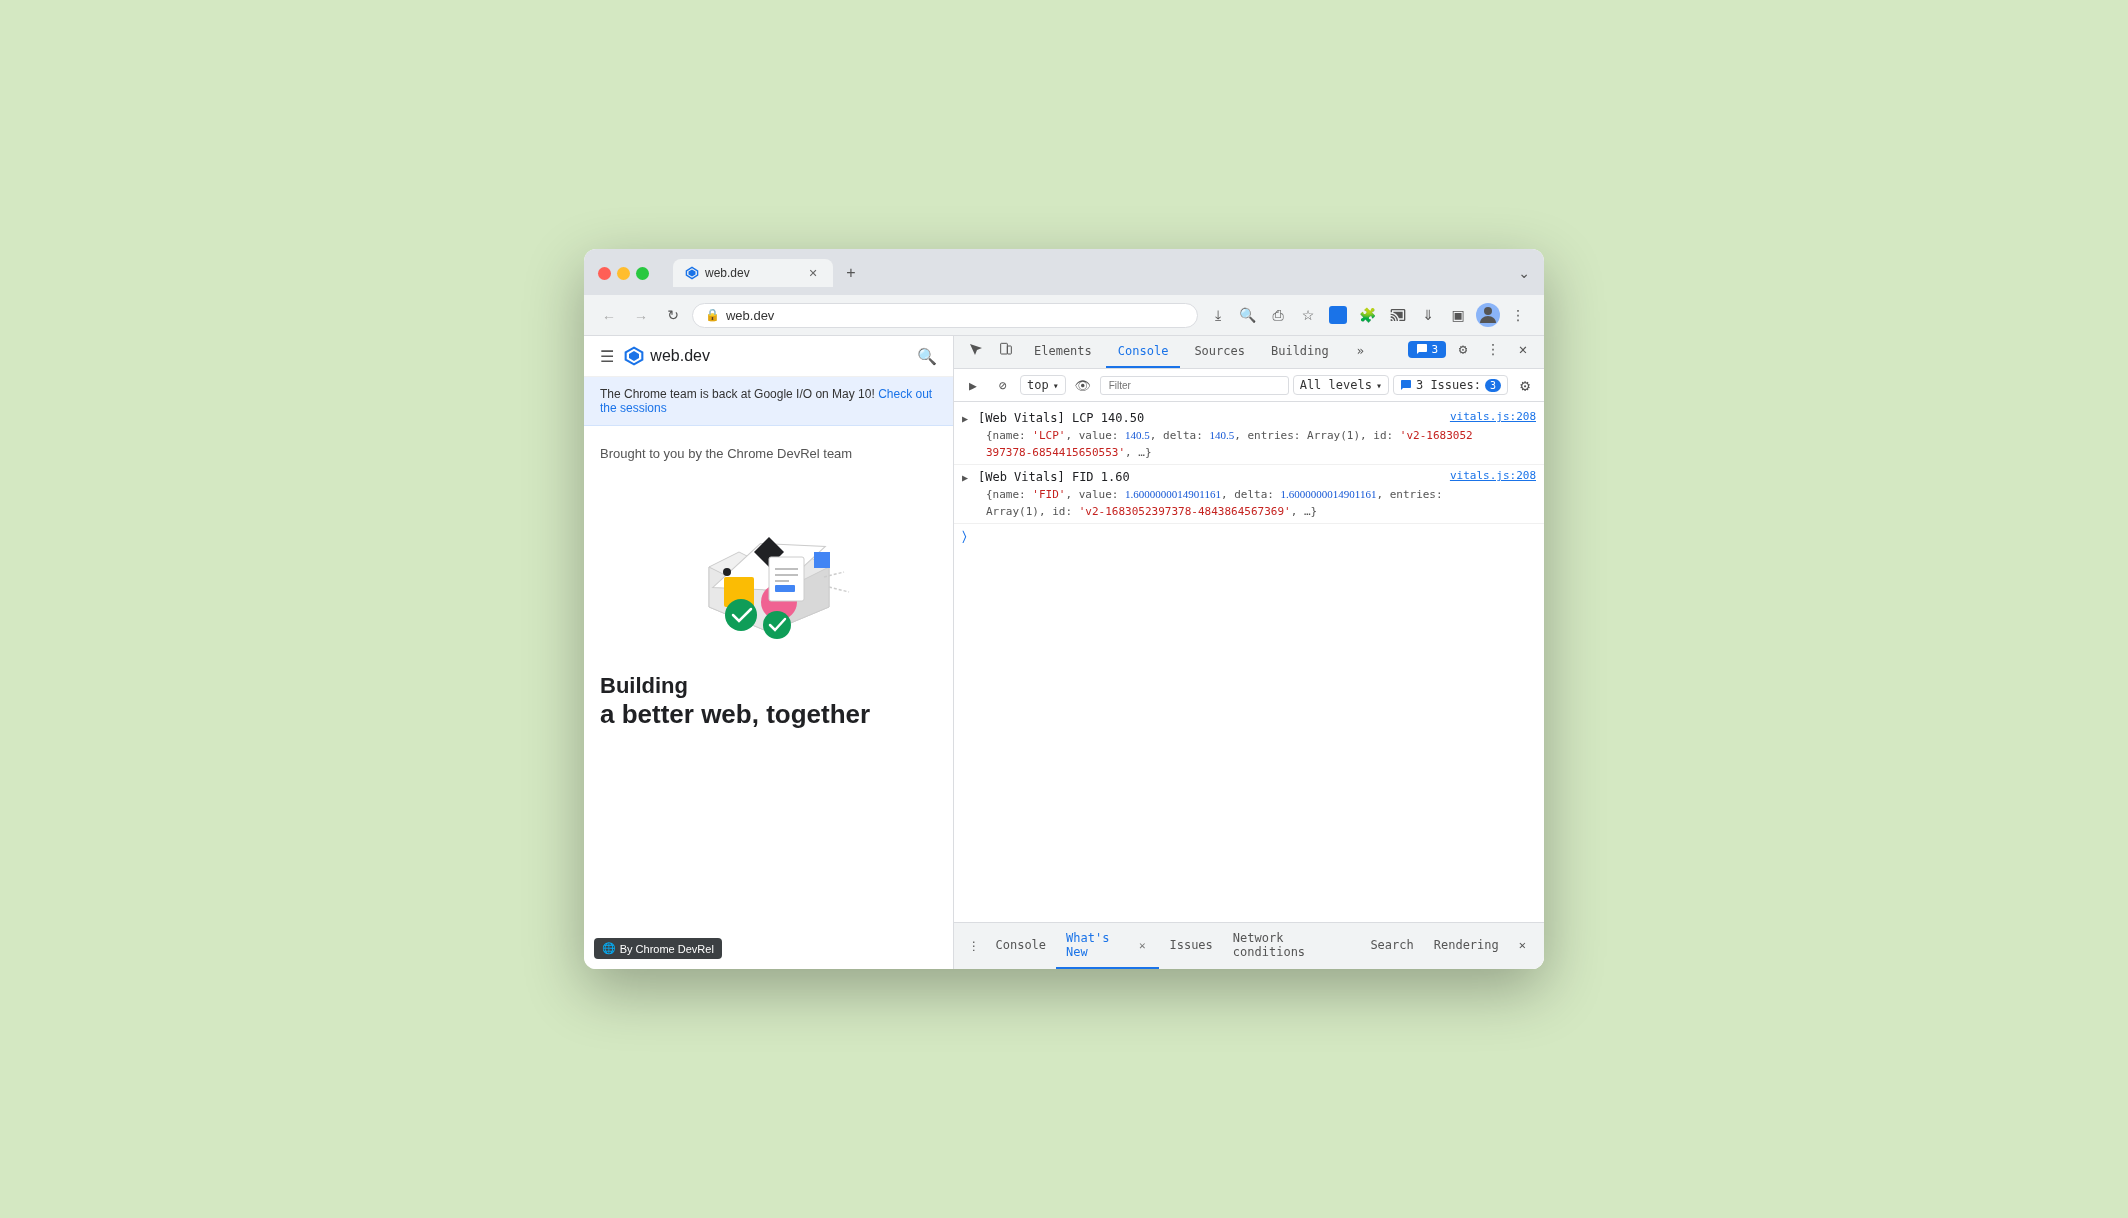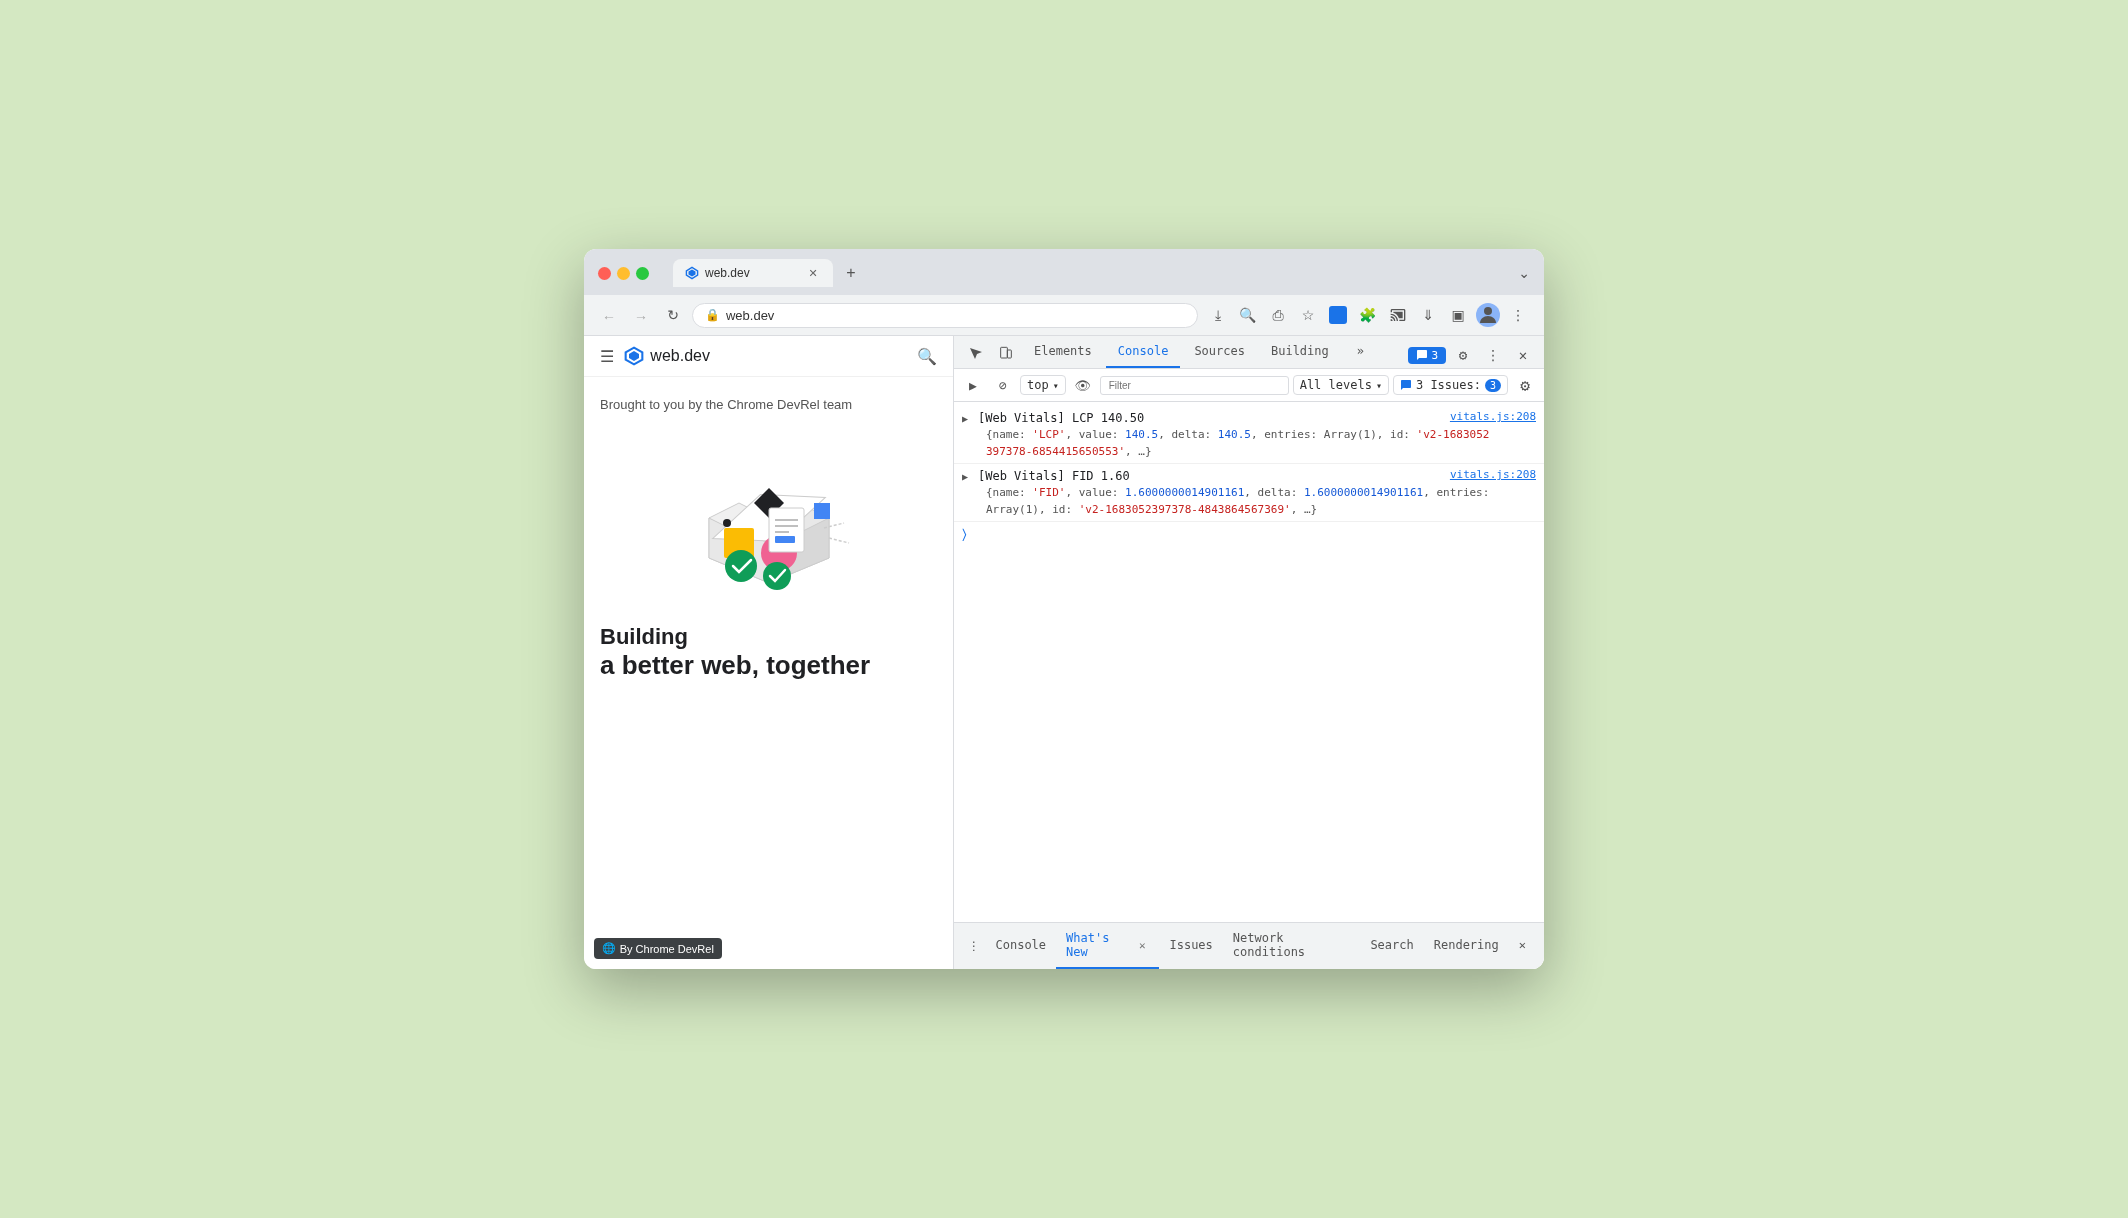--- a/index.html
+++ b/index.html
@@ -243,21 +243,21 @@
     
     .devtools {
       flex: 1;
       background: #fff;
       display: flex;
       flex-direction: column;
       font-family: 'Consolas', 'Monaco', monospace;
     }
     .devtools-tabs {
       display: flex;
-      align-items: flex-end;
+      align-items: flex-start;
       border-bottom: 1px solid #dadce0;
       background: #f1f3f4;
       padding: 0 8px;
       gap: 2px;
     }
     .dt-icon-btn {
       width: 28px;
       height: 28px;
       display: flex;
       align-items: center;
@@ -405,21 +405,21 @@
       color: #202124;
       font-family: 'Consolas', 'Monaco', monospace;
     }
     .entry-detail {
       color: #555;
       font-family: 'Consolas', 'Monaco', monospace;
       font-size: 11px;
       padding-left: 8px;
     }
     .val-red { color: #c5221f; }
-    .val-blue { color: #1558d6; }
+    .val-blue { color: #1558d6; font-family: Liberation Serif, serif; }
     .caret-input {
       display: flex;
       align-items: center;
       padding: 4px 8px;
       font-size: 12px;
       color: #1a73e8;
     }
     .caret-sym { color: #1a73e8; font-size: 14px; margin-right: 4px; }
     
     .devtools-bottom-tabs {
@@ -545,20 +545,24 @@
         <div class="site-logo">
           <svg class="logo-icon" viewBox="0 0 24 24">
             <polygon points="12,2 22,7.5 22,16.5 12,22 2,16.5 2,7.5" fill="none" stroke="#1a73e8" stroke-width="2.5"></polygon>
             <polygon points="12,6 18,9.5 18,14.5 12,18 6,14.5 6,9.5" fill="#1a73e8"></polygon>
           </svg>
           <span class="site-name">web.dev</span>
         </div>
         <span class="search-icon-btn">🔍</span>
       </div>
 
+      <div class="banner">
+        <span>The Chrome team is back at Google I/O on May 10!</span>
+        <a class="banner-link">Check out the sessions</a>
+      </div>
 
       <div class="webpage-body">
         <p class="brought-by">Brought to you by the Chrome DevRel team</p>
 
         <div class="illustration">
           <svg class="illus-svg" viewBox="0 0 200 180">
 
             <polygon points="40,130 100,155 160,130 160,90 100,115 40,90" fill="#f5f5f5" stroke="#ccc" stroke-width="1"></polygon>
 
             <polygon points="40,90 40,130 100,155 100,115" fill="#e8e8e8" stroke="#ccc" stroke-width="1"></polygon>

